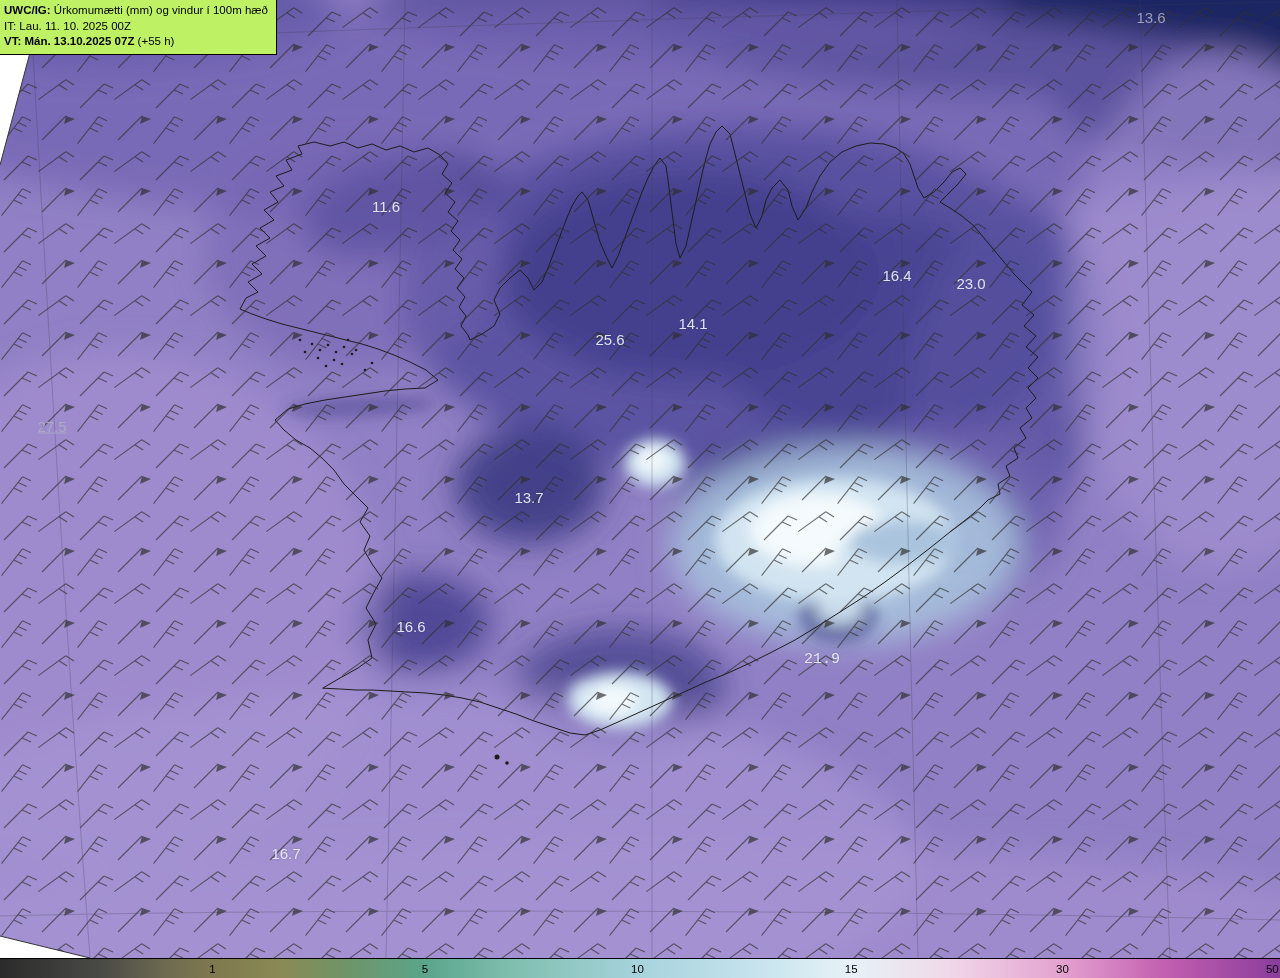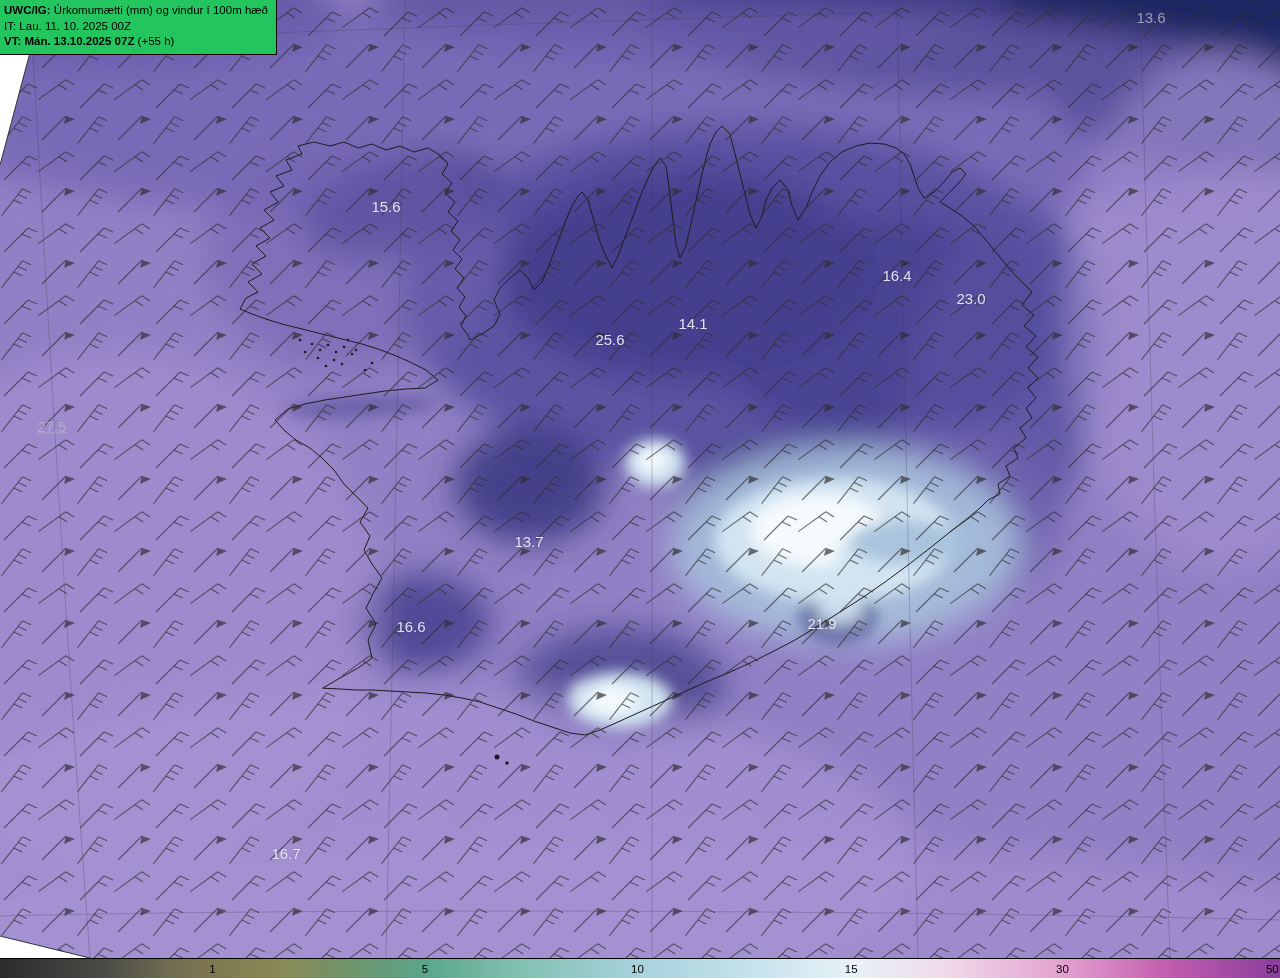--- a/index.html
+++ b/index.html
@@ -5,21 +5,21 @@
   *{box-sizing:border-box}
   html,body{margin:0;padding:0}
   .screen{position:relative;width:1280px;height:978px;overflow:hidden;background:#fff;
           font-family:"Liberation Sans",sans-serif}
   .map-area{position:absolute;left:0;top:0;width:1280px;height:958px;background:var(--base,#9180c5)}
   svg.map-svg{position:absolute;left:0;top:0;display:block}
   .labels-layer{position:absolute;left:0;top:0;width:100%;height:100%;pointer-events:none}
   .value-label{position:absolute;transform:translate(-50%,-50%);font-size:15px;white-space:nowrap}
   .value-label.light{color:var(--labelLight,#eef0fa);opacity:.92;text-shadow:0 0 2px rgba(40,40,90,.35)}
   .value-label.gray{color:var(--labelFaint,#b0b1c4);opacity:.85}
-  .info-box{position:absolute;left:0;top:0;background:#22c55e;border-right:1px solid #000;border-bottom:1px solid #000;
+  .info-box{position:absolute;left:0;top:0;background:#bef264;border-right:1px solid #000;border-bottom:1px solid #000;
             padding:3px 8px 4px 4px;font-size:11.5px;line-height:1.35;color:#000;z-index:5}
   .info-box .b{font-weight:bold}
   .info-box .line{white-space:nowrap}
   .colorbar{position:absolute;left:0;bottom:0;width:1280px;height:20px;border-top:1px solid #000}
   .colorbar-gradient{position:absolute;left:0;top:0;width:100%;height:100%}
   .colorbar-ticks{position:absolute;left:0;top:0;width:100%;height:100%}
   .colorbar-tick{position:absolute;top:50%;transform:translate(-50%,-50%);font-size:11.5px;color:#000}
   .barbs{stroke:var(--barb,#2e2e2e);stroke-width:1.1;fill:none;opacity:.68}
   .barb-flag{fill:var(--barb,#2e2e2e);stroke:none;opacity:.68}
   .graticule{stroke:var(--graticule,#3e3e52);stroke-width:.8;fill:none;opacity:.35}
@@ -141,28 +141,28 @@
         <polygon class="wedge" points="0,0 44,0 0,165"></polygon>
         <line class="wedge-edge" x1="44" y1="0" x2="0" y2="165"></line>
       </g>
       <g>
         <polygon class="wedge" points="0,936 90,958 0,958"></polygon>
         <line class="wedge-edge" x1="0" y1="936" x2="90" y2="958"></line>
       </g>
     </svg>
 
     <div class="labels-layer">
-        <span class="value-label light" style="left: 386px; top: 206px;">15.6</span>
+        <span class="value-label light" style="left: 386px; top: 206px;">11.6</span>
         <span class="value-label light" style="left: 610px; top: 339px;">25.6</span>
         <span class="value-label light" style="left: 693px; top: 323px;">14.1</span>
         <span class="value-label light" style="left: 897px; top: 275px;">16.4</span>
-        <span class="value-label light" style="left: 971px; top: 298px;">23.0</span>
-        <span class="value-label light" style="left: 529px; top: 497px; margin-top: 44px;">13.7</span>
+        <span class="value-label light" style="left: 971px; top: 283px;">23.0</span>
+        <span class="value-label light" style="left: 529px; top: 497px;">13.7</span>
         <span class="value-label light" style="left: 411px; top: 626px;">16.6</span>
-        <span class="value-label light" style="left: 822px; top: 623px;">21.9</span>
+        <span class="value-label light" style="left: 822px; top: 659px; font-family: Liberation Mono, monospace;">21.9</span>
         <span class="value-label light" style="left: 286px; top: 853px;">16.7</span>
         <span class="value-label gray" style="left: 52px; top: 426px; text-decoration: underline;">27.5</span>
         <span class="value-label gray" style="left: 1151px; top: 17px;">13.6</span>
       </div>
 
     <div class="info-box">
       <div class="line"><span class="b">UWC/IG:</span> <span>Úrkomumætti (mm) og vindur í 100m hæð</span></div>
       <div class="line">IT: Lau. 11. 10. 2025 00Z</div>
       <div class="line"><span class="b">VT: Mán. 13.10.2025 07Z</span> <span>(+55 h)</span></div>
     </div>

